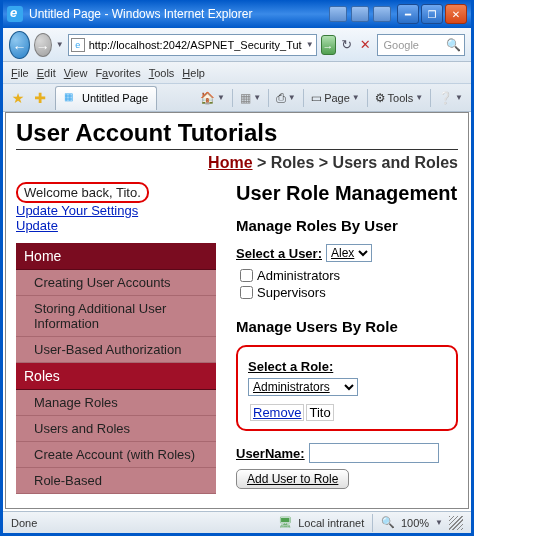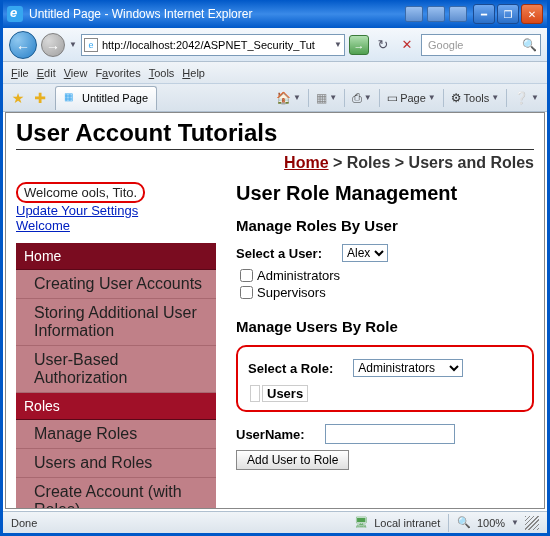--- a/index.html
+++ b/index.html
@@ -53,45 +53,45 @@
 .breadcrumb { text-align:right; font-size:16px; font-weight:bold; color:#333; padding:2px 0 10px 0;}
 .breadcrumb a { color:#900000; text-decoration:underline;}
 .cols { display:flex; gap:20px;}
 .left { width:200px;}
 .right { flex:1;}
 .welcome-box { border:2px solid #e00000; border-radius:10px; padding:1px 6px; display:inline-block; font-size:13px; color:#222;}
 .link { color:#0020c0; text-decoration:underline; font-size:13px; display:block;}
 .sidenav { margin-top:10px;}
 .nav1 { background:#7a0c20; color:#fff; padding:5px 8px; font-size:14px; border-bottom:1px solid #5a0818;}
 .nav1.sel { background:#a01028;}
-.nav2 { background:#c08088; color:#222; padding:5px 8px 5px 18px; font-size:16px; border-bottom:1px solid #a86870;}
+.nav2 { background:#c08088; color:#222; padding:5px 8px 5px 18px; font-size:13px; border-bottom:1px solid #a86870;}
 h2 { font-size:20px; font-weight:bold; margin:0 0 12px 0;}
 h3 { font-size:15px; font-weight:bold; margin:0 0 10px 0;}
-.row { margin:6px 0; font-size:13px; display:flex; align-items:center; gap:20px; flex-wrap:wrap;}
+.row { margin:6px 0; font-size:13px; display:flex; align-items:center; gap:4px; flex-wrap:wrap;text-decoration:underline;}
 .lbl { font-weight:bold;}
 select { font-size:12px; border:1px solid #7a9ab8; background:#fff;}
 .cb { display:flex; align-items:center; gap:4px; margin:2px 0 2px 4px; font-size:13px;}
 .cb input { width:13px; height:13px;}
 .role-box { border:2px solid #e00000; border-radius:10px; padding:6px 10px; margin-top:4px;}
 .users-tbl { font-size:13px; margin-top:6px; background:#fff;}
 .users-tbl th { text-align:center; font-weight:bold; padding:0 4px; border:1px solid #ccc;}
 .users-tbl td { padding:0 2px; border:1px solid #ccc;}
 .users-tbl a { color:#0020c0; text-decoration:underline;}
 input[type=text]{ border:1px solid #7a9ab8; height:20px; font-size:12px; padding:0 2px;}
-button.form-btn { background:linear-gradient(#fff,#e0e0e0); border:1px solid #888; border-radius:0; padding:2px 10px; font-size:12px;}
+button.form-btn { background:linear-gradient(#fff,#e0e0e0); border:1px solid #888; border-radius:5px; padding:2px 10px; font-size:12px;}
 
 
 .statusbar { position:absolute; bottom:0; left:0; right:0; height:22px; background:linear-gradient(#f0f4f8,#dce4ec); border-top:1px solid #b0c0d0; display:flex; align-items:center; padding:0 8px; font-size:11px; color:#333;}
 .status-right { margin-left:auto; display:flex; align-items:center; gap:6px;}
 .zone-ico { color:#50a050; font-size:11px;}
 .zoom-ico { color:#556; font-size:11px;}
 .grip { width:14px; height:14px; background:repeating-linear-gradient(135deg,#888 0,#888 1px,transparent 1px,transparent 3px);}
 
 
-.frame { border:3px solid #0058c8; border-top:none; width:550px; height:536px; position:relative;}
+.frame { border:3px solid #0058c8; border-top:none; width:474px; height:536px; position:relative;}
 </style>
 </head>
 <body>
 
 <div class="frame">
 
 <div class="titlebar">
   <div class="ie-icon"></div>
   <div class="title">Untitled Page - Windows Internet Explorer</div>
   <div class="win-group">
@@ -184,23 +184,23 @@
   <h1>User Account Tutorials</h1>
   <div class="breadcrumb">
     <a href="#">Home</a>
     <span>&gt;</span>
     <span>Roles</span>
     <span>&gt;</span>
     <span>Users and Roles</span>
   </div>
   <div class="cols">
     <div class="left">
-      <span class="welcome-box">Welcome ools, Tito.</span>
+      <span class="welcome-box">Welcome back, Tito.</span>
       <a class="link" href="#">Update Your Settings</a>
-      <a class="link" href="#">Welcome</a>
+      <a class="link" href="#">Update</a>
       <div class="sidenav">
         <div class="nav1">Home</div>
         <div class="nav2">Creating User Accounts</div>
         <div class="nav2">Storing Additional User Information</div>
         <div class="nav2">User-Based Authorization</div>
         <div class="nav1 sel">Roles</div>
         <div class="nav2">Manage Roles</div>
         <div class="nav2">Users and Roles</div>
         <div class="nav2">Create Account (with Roles)</div>
         <div class="nav2">Role-Based</div>
@@ -223,24 +223,24 @@
             </div>
 
       <h3 style="margin-top:18px;">Manage Users By Role</h3>
       <div class="role-box">
         <div class="row">
           <span class="lbl">Select a Role:</span>
           <select style="width:110px;"><option>Administrators</option></select>
         </div>
         <table class="users-tbl">
           <tbody>
-                  <tr>
-                    <th></th>
-                    <th>Users</th>
-                  </tr>
+          <tr>
+            <td><a href="#">Remove</a></td>
+            <td>Tito</td>
+          </tr>
         </tbody>
               </table>
       </div>
       <div class="row" style="margin-top:12px;">
         <span class="lbl">UserName:</span>
         <input type="text" style="width: 130px;">
       </div>
       <div class="row">
         <button class="form-btn">Add User to Role</button>
       </div>

